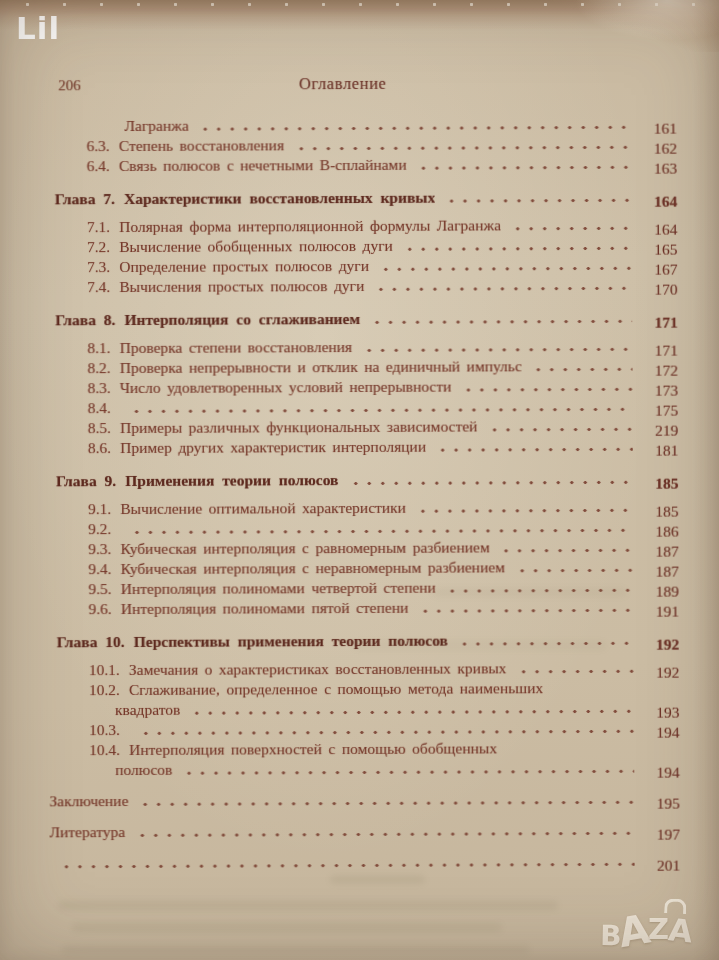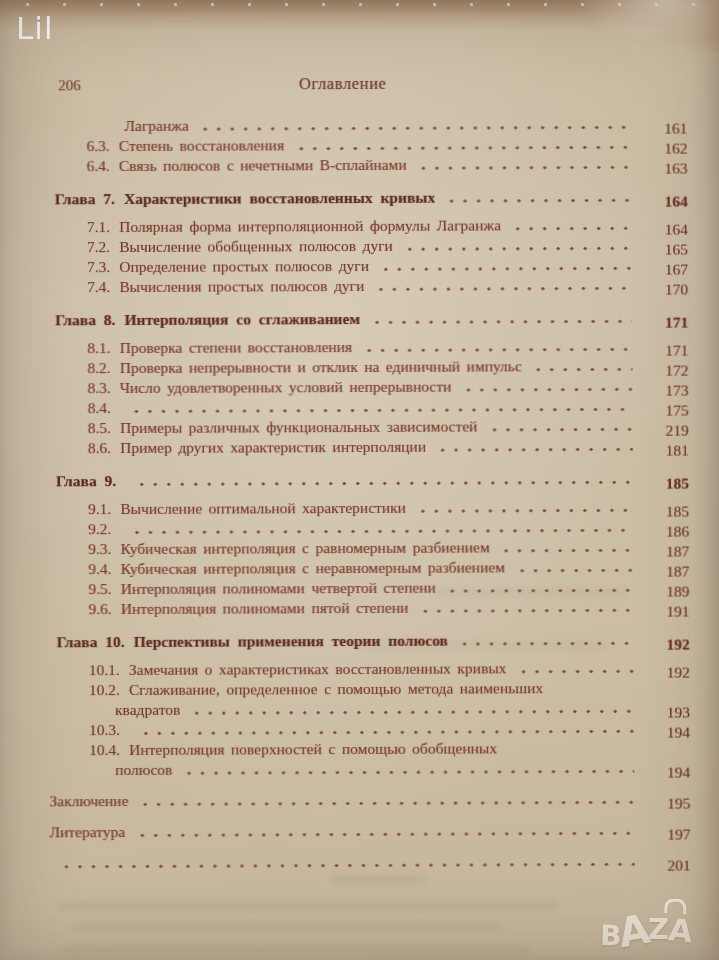--- a/index.html
+++ b/index.html
@@ -61,21 +61,21 @@
     text-shadow:0 0 1px rgba(118,56,42,0.35);
   }
   .row .num{margin-right:9px;flex:0 0 auto;}
   .row .label{flex:0 1 auto;overflow:hidden;}
   .row .dots{
     flex:1 1 14px;height:5px;align-self:flex-end;margin:0 8px 4px 10px;
     background-image:radial-gradient(circle, rgba(118,59,44,0.88) 1.4px, rgba(118,59,44,0) 1.8px);
     background-size:13.5px 5px;background-repeat:repeat-x;background-position:0 100%;
   }
   .row .pg{
-    flex:0 0 44px;text-align:right;padding-left:4px;color:#6e3328;
+    flex:0 0 44px;text-align:center;padding-left:4px;color:#6e3328;
     transform:translateY(5px);
   }
   .row.item{padding-left:40px;}
   .row.cont{padding-left:66px;}
   .row.cont-wide{padding-left:78px;}
   .row.chapter{
     padding-left:8px;font-weight:bold;color:#5e2a1f;
     margin-top:13px;margin-bottom:8px;word-spacing:0.26em;
     text-shadow:0 0 1px rgba(94,42,31,0.5);
   }
@@ -84,21 +84,21 @@
   
   .ghost{
     position:absolute;height:9px;border-radius:5px;
     background:#6e684a;filter:blur(3px);pointer-events:none;
   }
 
   
   .seller-mark{
     position:absolute;top:10px;left:16px;
     font-family:"DejaVu Sans","Liberation Sans",sans-serif;
-    font-weight:normal;font-size:31px;letter-spacing:1px;
+    font-weight:bold;font-size:31px;letter-spacing:1px;
     color:rgba(255,255,255,0.93);
   }
   .bazar-mark{
     position:absolute;top:906px;left:600px;width:115px;height:50px;
     transform:rotate(-4deg);
   }
   .bazar-mark .ltr{
     display:inline-block;
     font-family:"DejaVu Sans","Liberation Sans",sans-serif;
     font-weight:900;font-size:31px;line-height:46px;
@@ -211,20 +211,21 @@
           <span class="pg">219</span>
         </div>
         <div class="row item">
           <span class="num">8.6.</span>
           <span class="label">Пример других характеристик интерполяции</span>
           <span class="dots"></span>
           <span class="pg">181</span>
         </div>
         <div class="row chapter">
           <span class="num">Глава 9.</span>
+          <span class="label">Применения теории полюсов</span>
           <span class="dots"></span>
           <span class="pg">185</span>
         </div>
         <div class="row item">
           <span class="num">9.1.</span>
           <span class="label">Вычисление оптимальной характеристики</span>
           <span class="dots"></span>
           <span class="pg">185</span>
         </div>
         <div class="row item">

